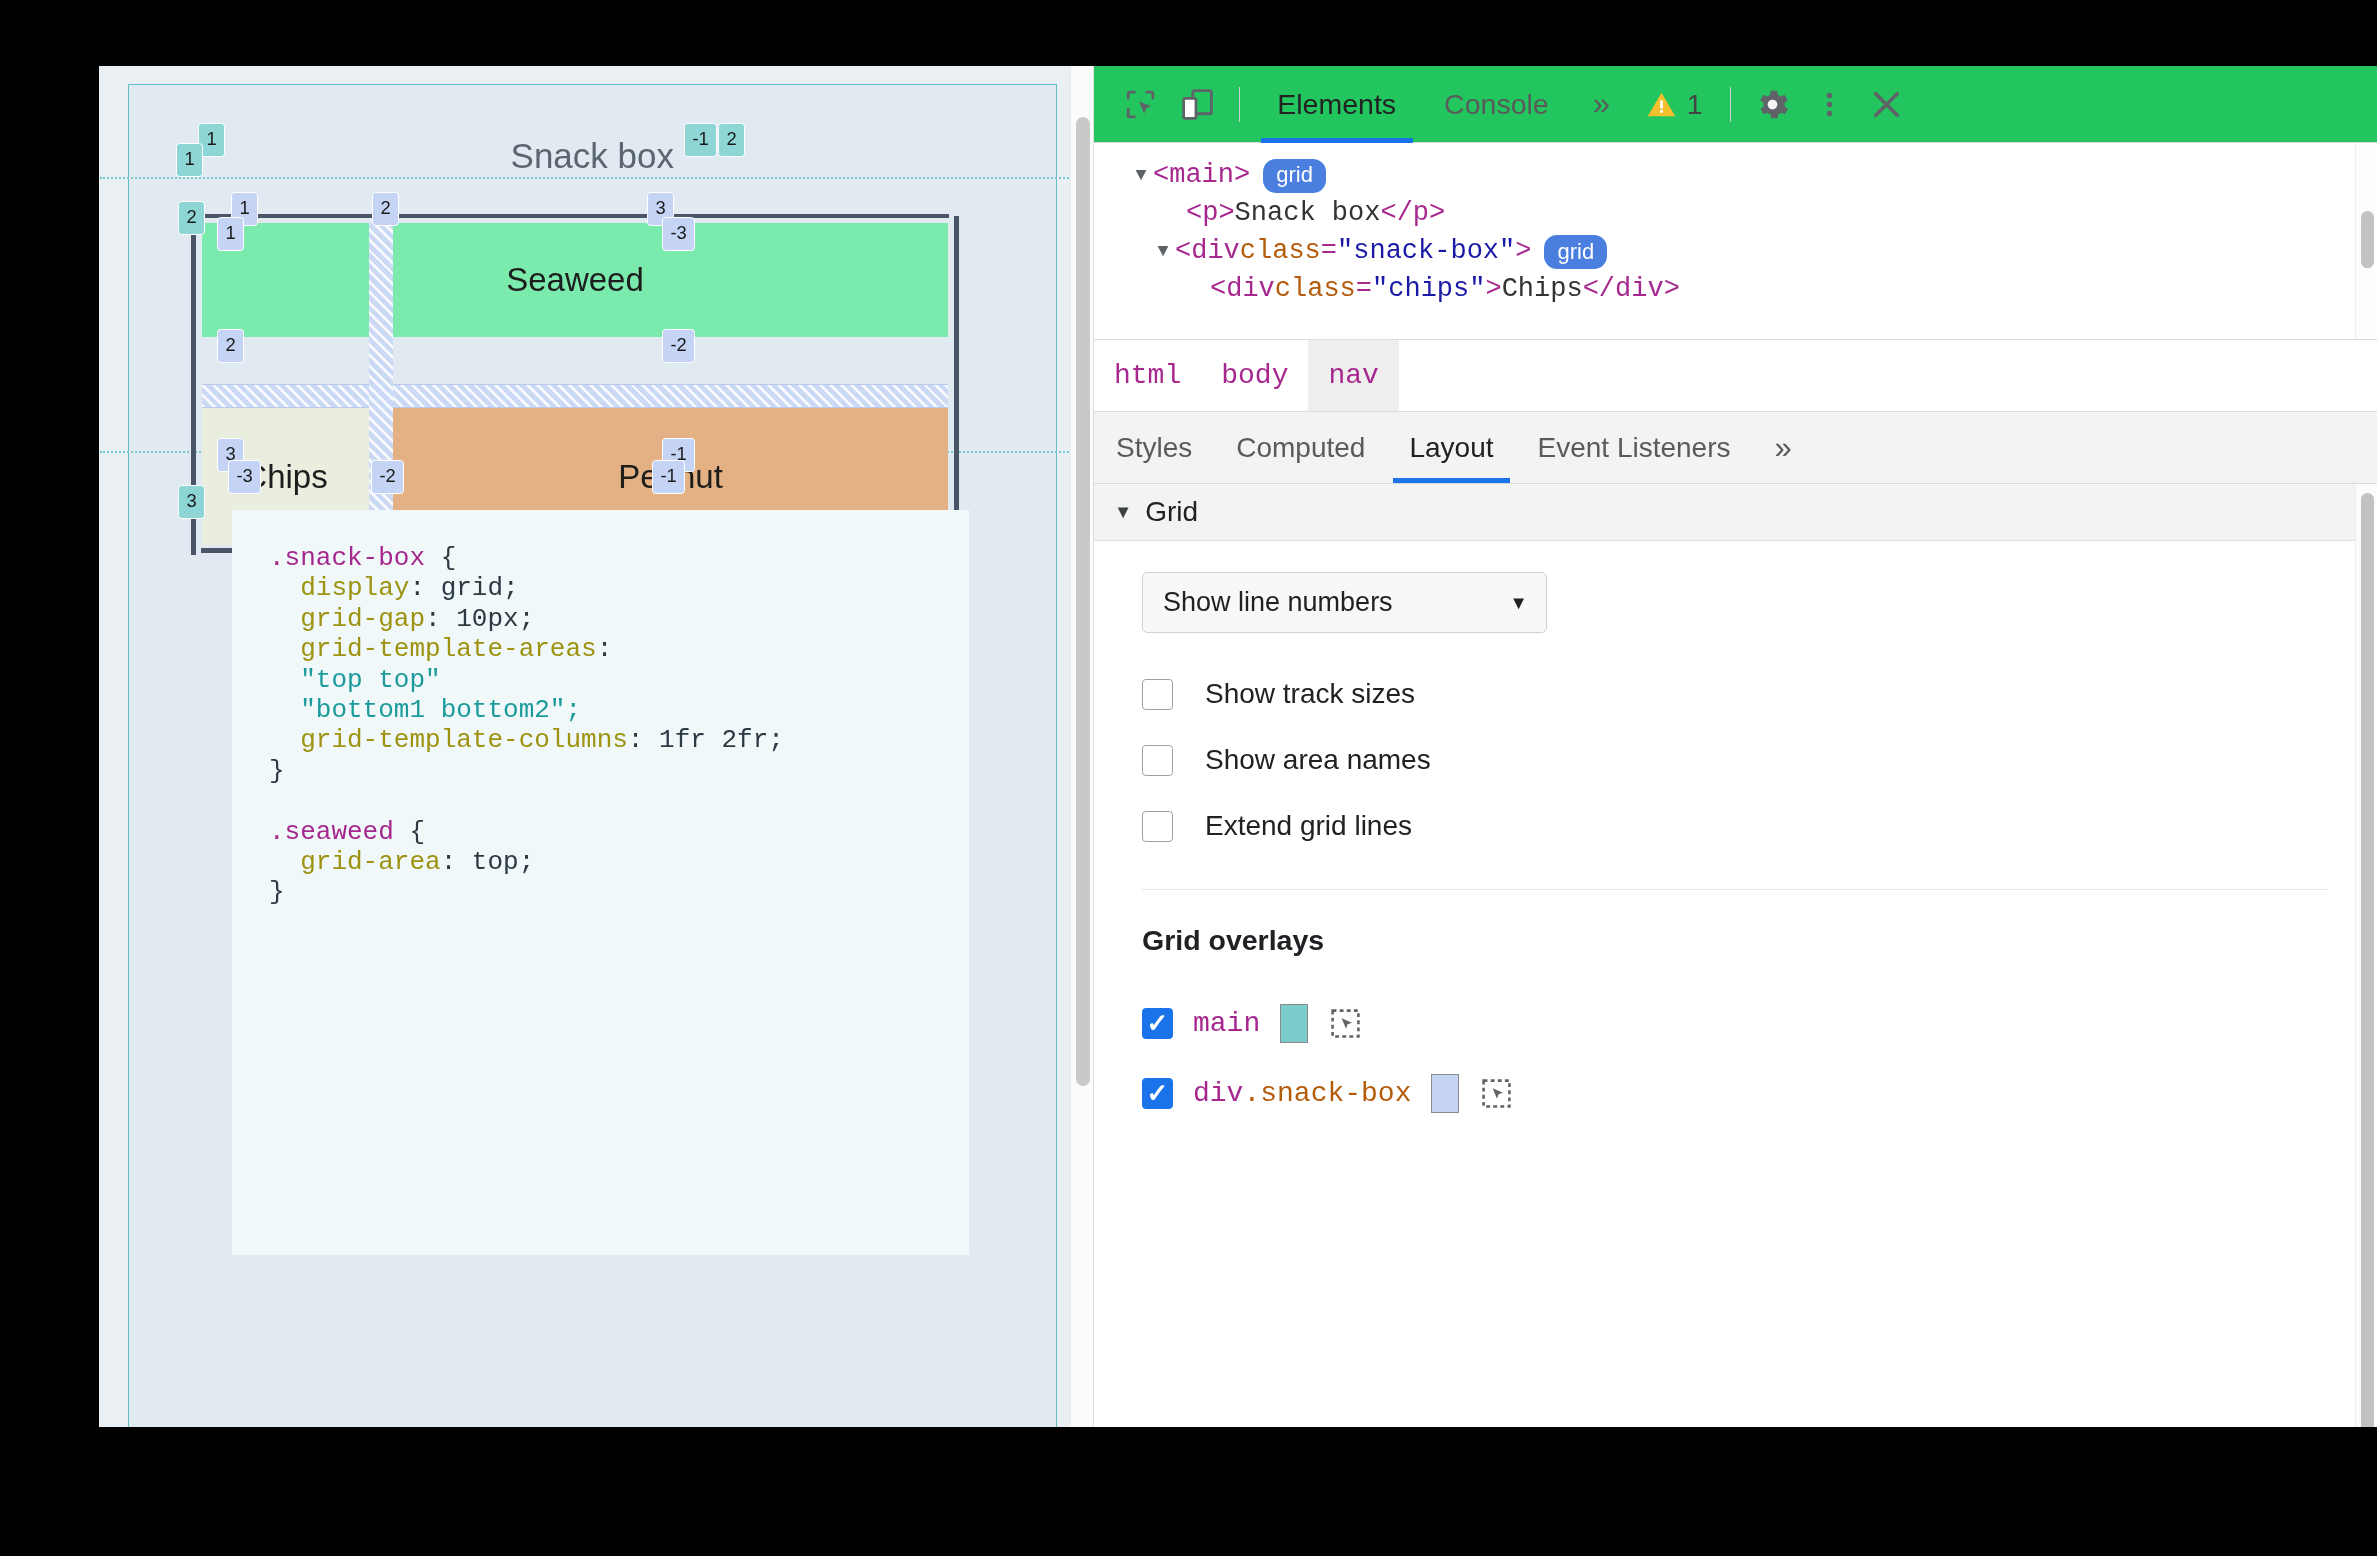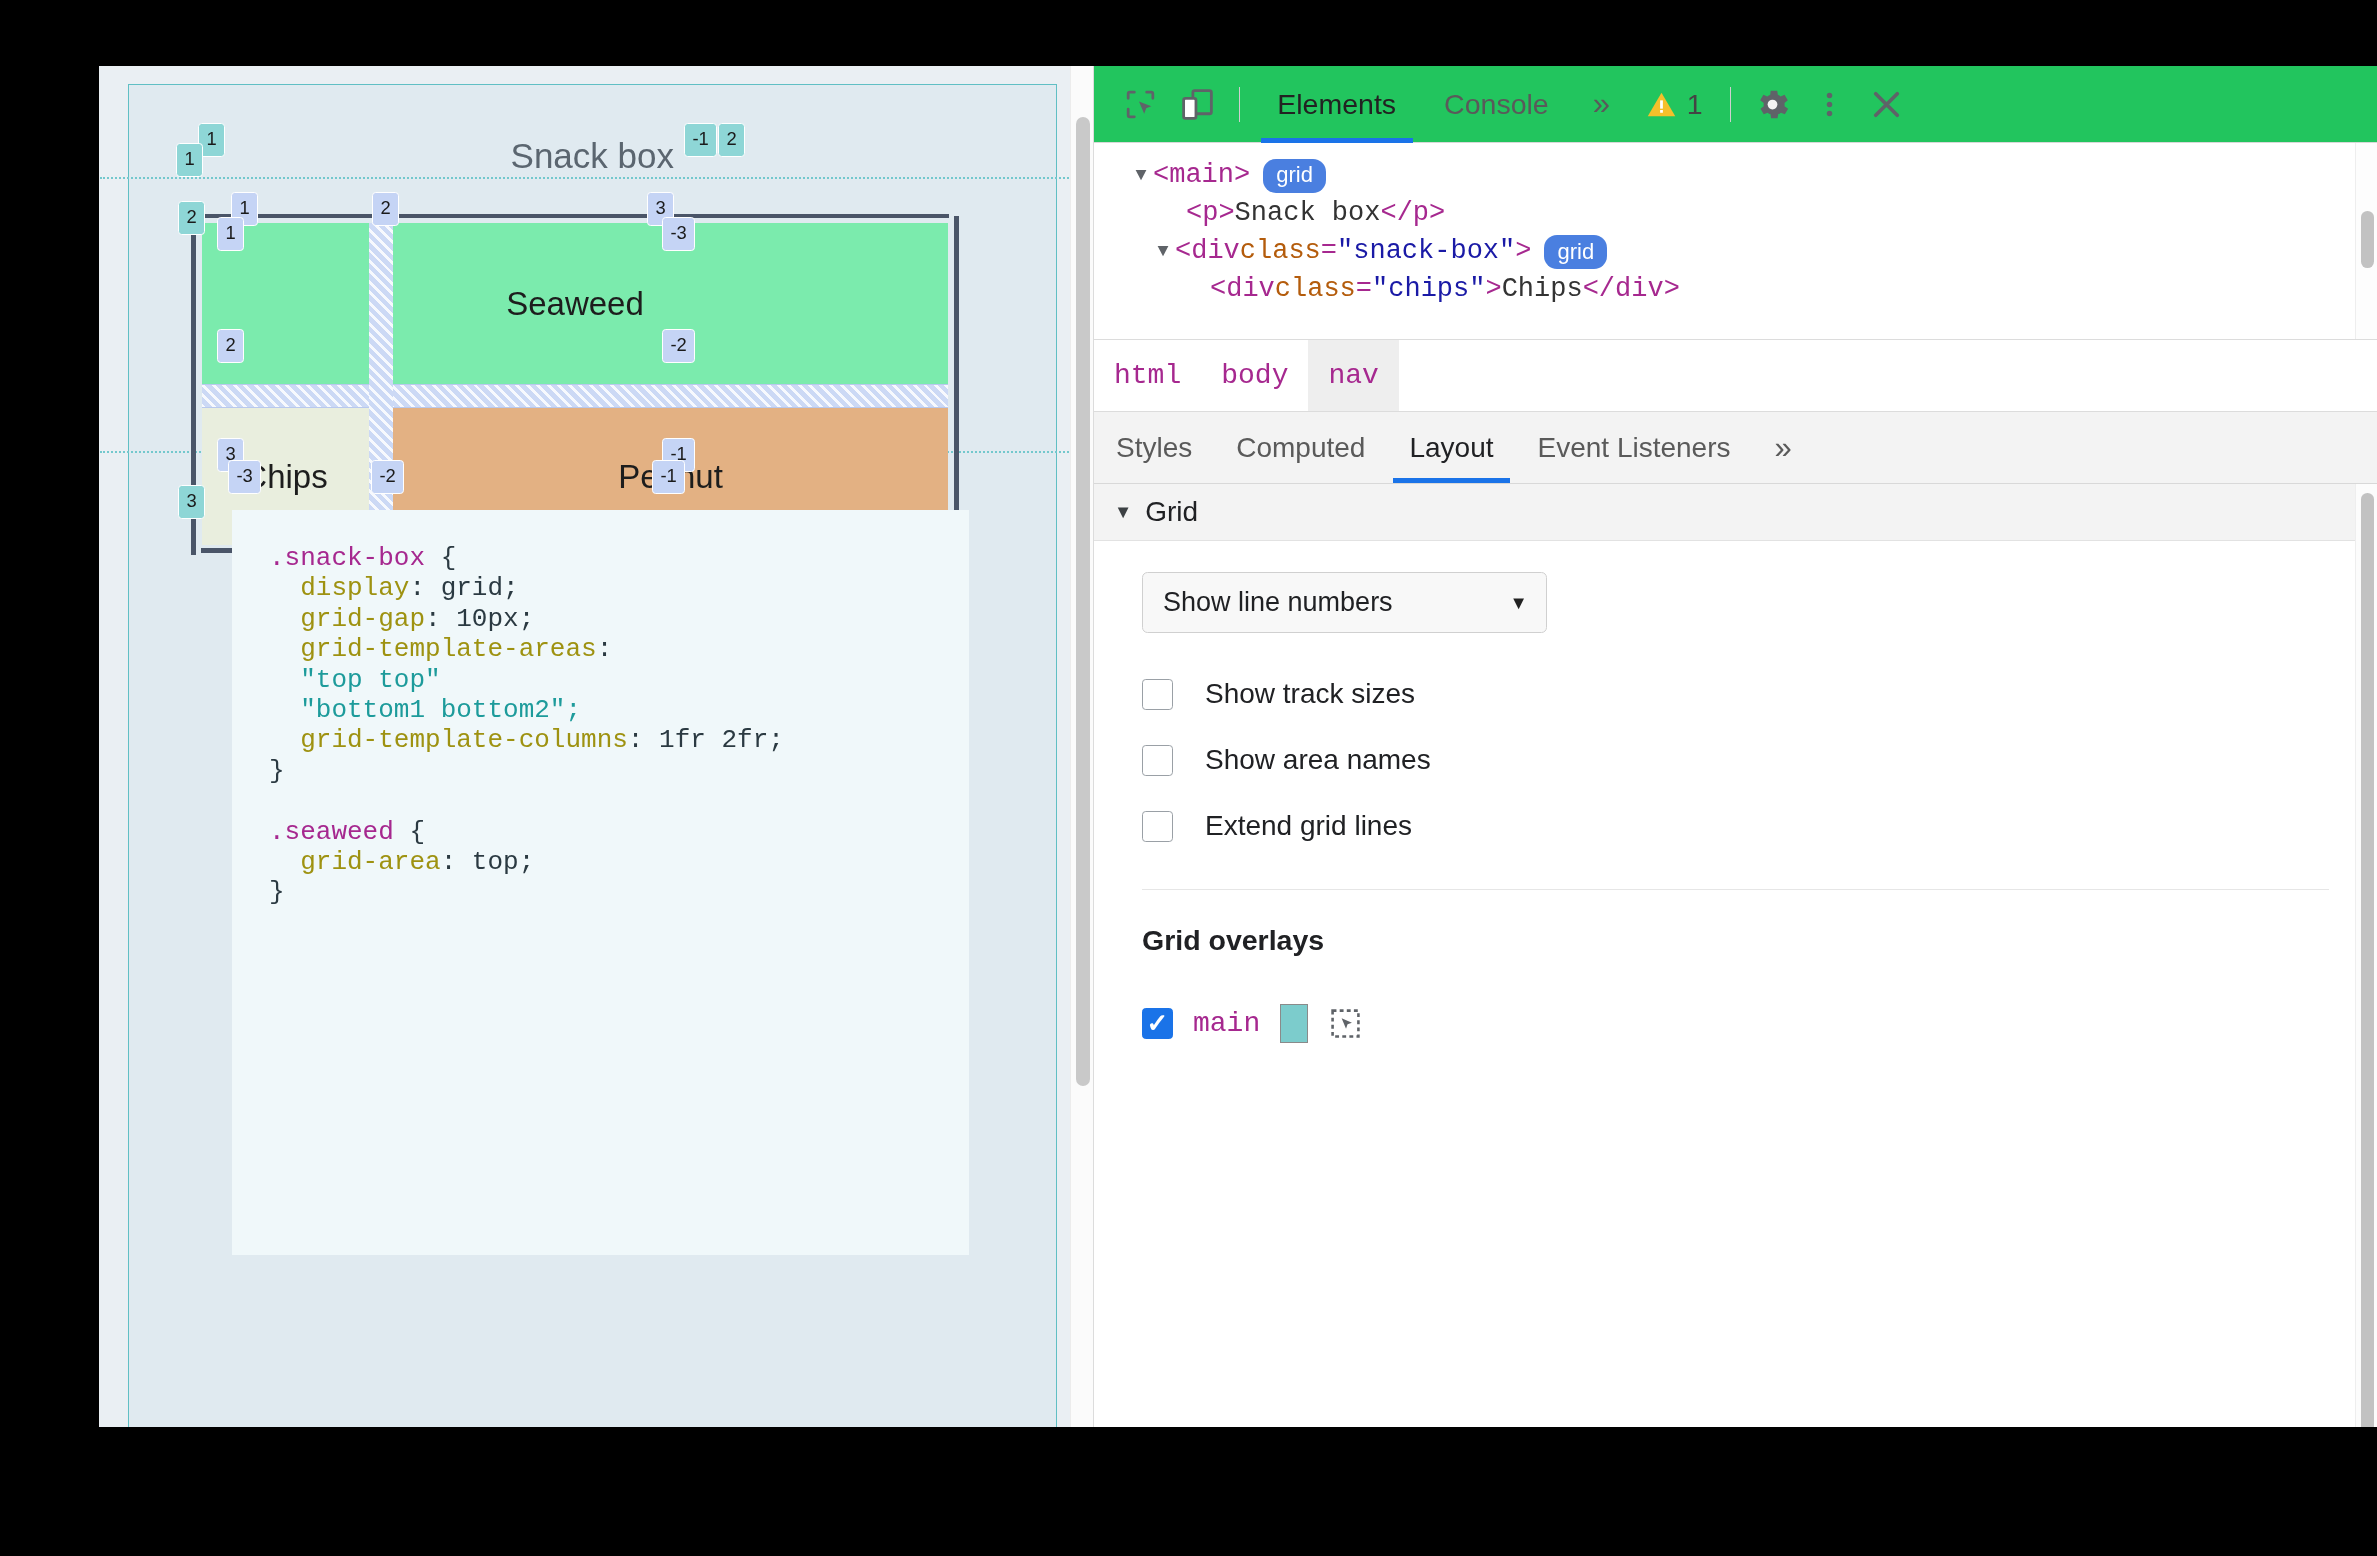--- a/index.html
+++ b/index.html
@@ -77,21 +77,21 @@
     position: absolute; top: 0; bottom: 0; left: 167px; width: 24px;
     background: #ccd9f5;
     background-image: repeating-linear-gradient(45deg, rgba(255,255,255,.85) 0 2.8px, rgba(255,255,255,0) 2.8px 7.4px);
   }
   .cell {
     position: absolute;
     display: flex; align-items: center; justify-content: center;
     font-size: 33px; color: #1d1d1d;
     font-family: "Liberation Sans", sans-serif;
   }
-  .cell-seaweed { left: 0; top: 0; width: 746px; height: 161px; background: #7BEBAD; }
+  .cell-seaweed { left: 0; top: 0; width: 746px; height: 114px; background: #7BEBAD; }
   .cell-chips   { left: 0; top: 185px; width: 167px; height: 137px; background: #e9eede; }
   .cell-peanut  { left: 191px; top: 185px; width: 555px; height: 137px; background: #e3b183; }
 
   
   .sb-line { position: absolute; background: #4a5568; }
   .sb-line-top    { left: -0.9px; top: -9.2px; width: 748px; height: 4.6px; }
   .sb-line-bottom { left: -0.9px; top: 325px; width: 748px; height: 4.6px; }
   .sb-line-left   { left: -11px; top: -7.4px; width: 4.6px; height: 339px; }
   .sb-line-right  { left: 752px; top: -7.4px; width: 4.6px; height: 339px; }
 
@@ -497,20 +497,31 @@
           <span class="ov-name"><span class="ov-tag">main</span></span>
           <span class="ov-swatch" style="background:#7CCCCC;"></span>
           <span class="ov-pick">
             <svg width="31" height="31" viewBox="0 0 24 24">
                 <rect x="2" y="2" width="20" height="20" fill="none" stroke="#5f6368" stroke-width="2" stroke-dasharray="3 2.5"></rect>
                 <path d="M9 8l8 3.4-3.4 1.2-1.2 3.4z" fill="#5f6368"></path>
               </svg>
           </span>
         </div>
 
+        <div class="overlay-row">
+          <span class="cb checked"></span>
+          <span class="ov-name"><span class="ov-tag">div</span><span class="ov-cls">.snack-box</span></span>
+          <span class="ov-swatch" style="background:#C5D4F5;"></span>
+          <span class="ov-pick">
+            <svg width="31" height="31" viewBox="0 0 24 24">
+                <rect x="2" y="2" width="20" height="20" fill="none" stroke="#5f6368" stroke-width="2" stroke-dasharray="3 2.5"></rect>
+                <path d="M9 8l8 3.4-3.4 1.2-1.2 3.4z" fill="#5f6368"></path>
+              </svg>
+          </span>
+        </div>
       </div>
 
       <div class="pane-scroll-track">
         <div class="pane-scroll-thumb"></div>
       </div>
     </div>
   </div>
 </div>
 
 

